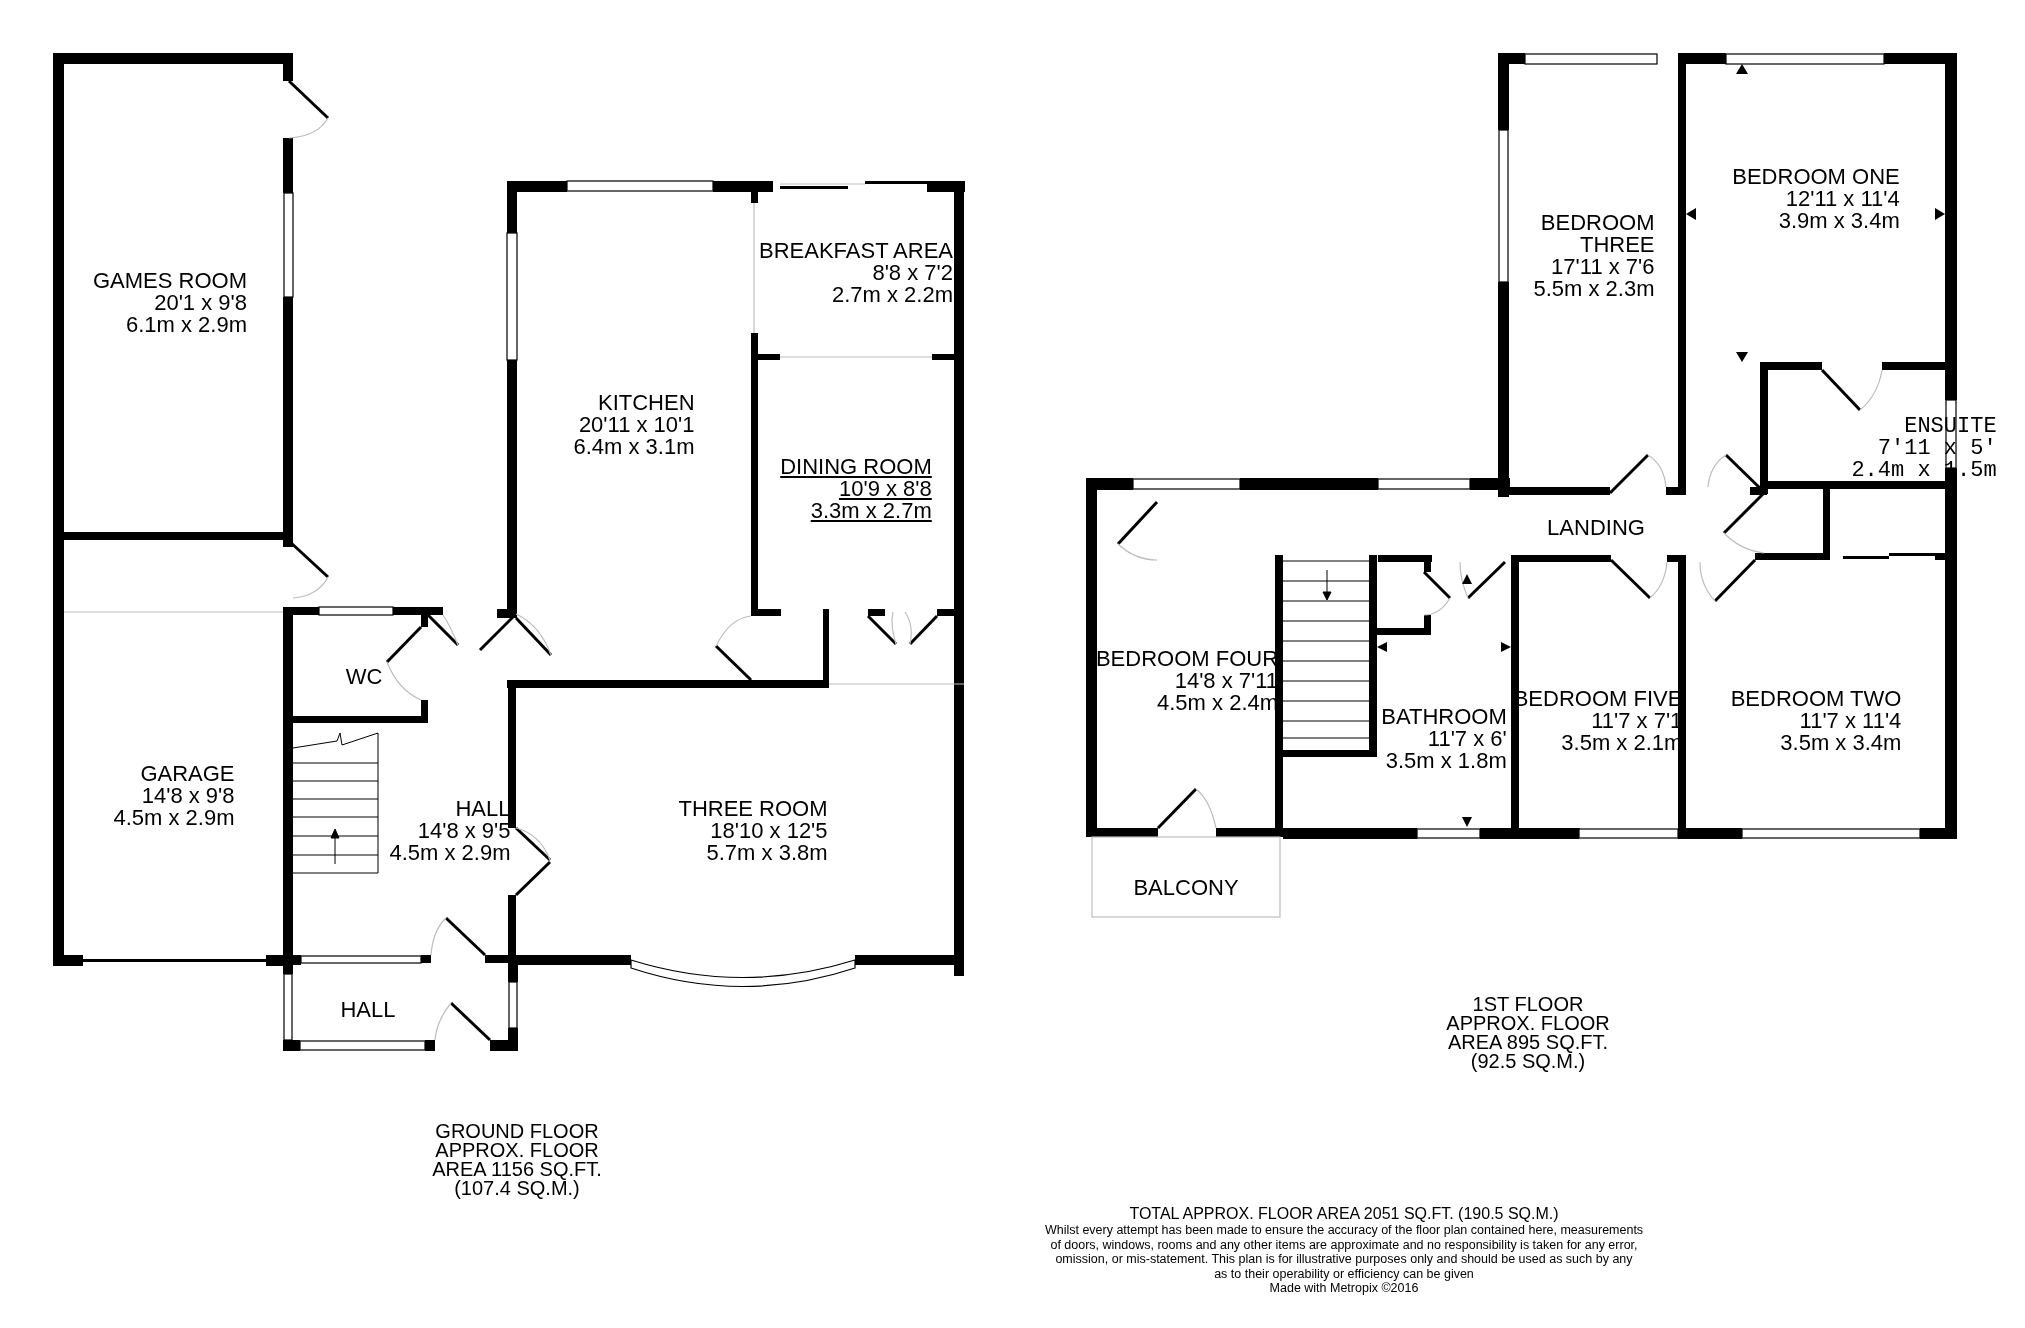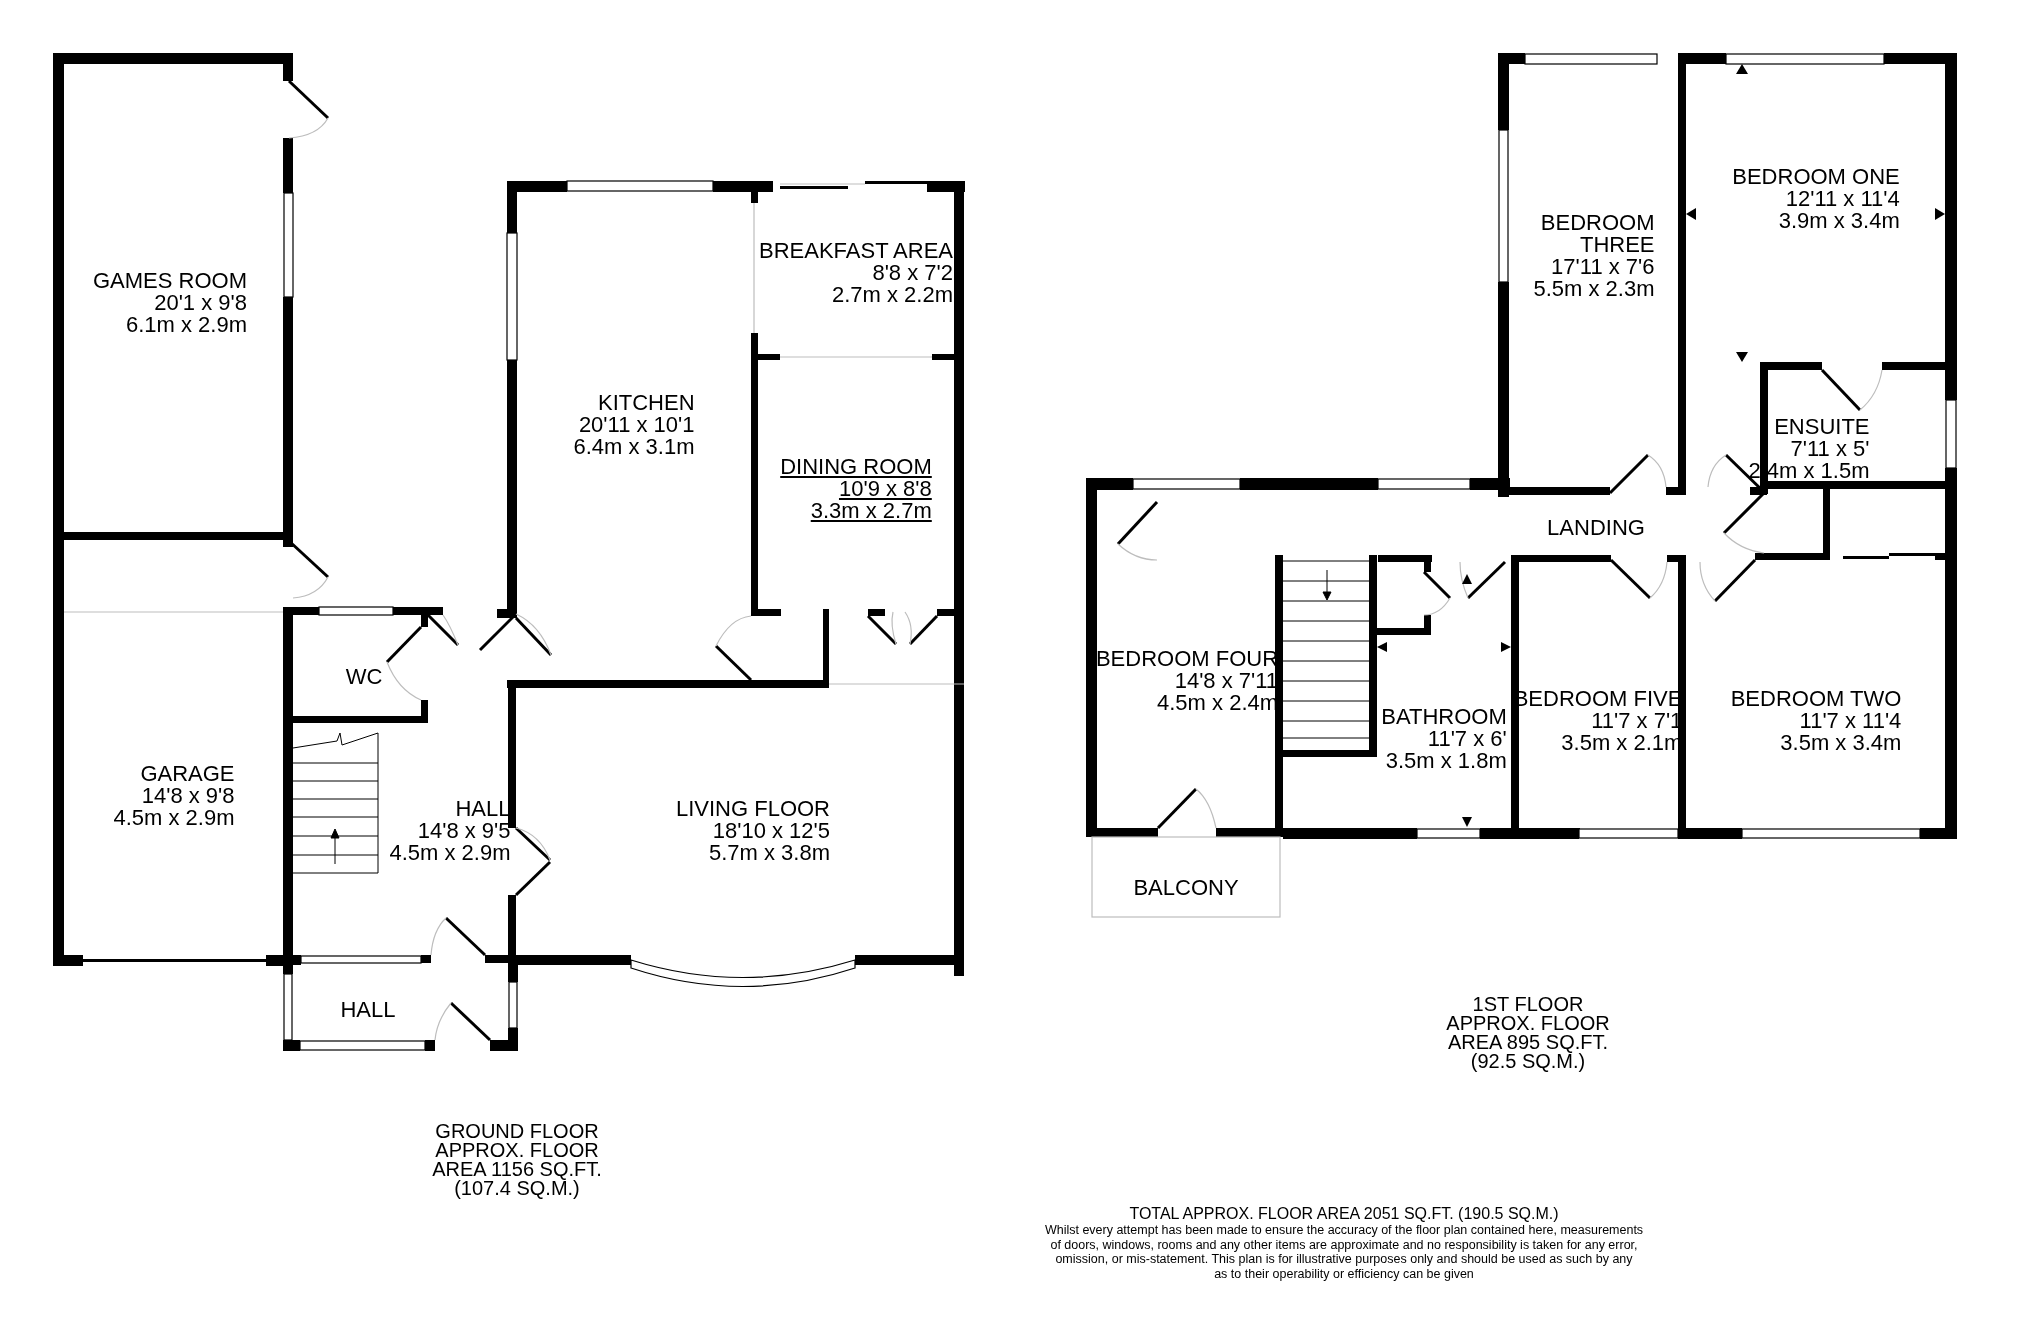--- a/index.html
+++ b/index.html
@@ -273,21 +273,21 @@
   <div>GARAGE</div>
   <div>14'8 x 9'8</div>
   <div>4.5m x 2.9m</div>
 </div>
 <div class="lbl" style="left:450px;top:798px;">
   <div>HALL</div>
   <div>14'8 x 9'5</div>
   <div>4.5m x 2.9m</div>
 </div>
 <div class="lbl" style="left:753px;top:798px;">
-  <div>LIVING FLOOR</div>
+  <div>THREE ROOM</div>
   <div>18'10 x 12'5</div>
   <div>5.7m x 3.8m</div>
 </div>
 <div class="lbl" style="left:368px;top:999px;">
   <div>HALL</div>
 </div>
 
 <div class="sm" style="left:517px;top:1122px;">
   <div>GROUND FLOOR</div>
   <div>APPROX. FLOOR</div>
@@ -299,21 +299,21 @@
   <div>BEDROOM</div>
   <div>THREE</div>
   <div>17'11 x 7'6</div>
   <div>5.5m x 2.3m</div>
 </div>
 <div class="lbl" style="left:1816px;top:166px;">
   <div>BEDROOM ONE</div>
   <div>12'11 x 11'4</div>
   <div>3.9m x 3.4m</div>
 </div>
-<div class="lbl" style="left:1809px;top:416px;">
+<div class="lbl" style="left:1924px;top:416px;font-family:Liberation Mono, monospace;">
   <div>ENSUITE</div>
   <div>7'11 x 5'</div>
   <div>2.4m x 1.5m</div>
 </div>
 <div class="lbl" style="left:1596px;top:517px;">
   <div>LANDING</div>
 </div>
 <div class="lbl" style="left:1187px;top:648px;">
   <div>BEDROOM FOUR</div>
   <div>14'8 x 7'11</div>
@@ -344,15 +344,16 @@
   <div>AREA 895 SQ.FT.</div>
   <div>(92.5 SQ.M.)</div>
 </div>
 
 <div class="disc">
   <div class="t">TOTAL APPROX. FLOOR AREA 2051 SQ.FT. (190.5 SQ.M.)</div>
   <div class="b">Whilst every attempt has been made to ensure the accuracy of the floor plan contained here, measurements</div>
   <div class="b">of doors, windows, rooms and any other items are approximate and no responsibility is taken for any error,</div>
   <div class="b">omission, or mis-statement. This plan is for illustrative purposes only and should be used as such by any</div>
   <div class="b">as to their operability or efficiency can be given</div>
+  <div class="b">Made with Metropix ©2016</div>
 </div>
 
 </div>
 
 </body></html>

